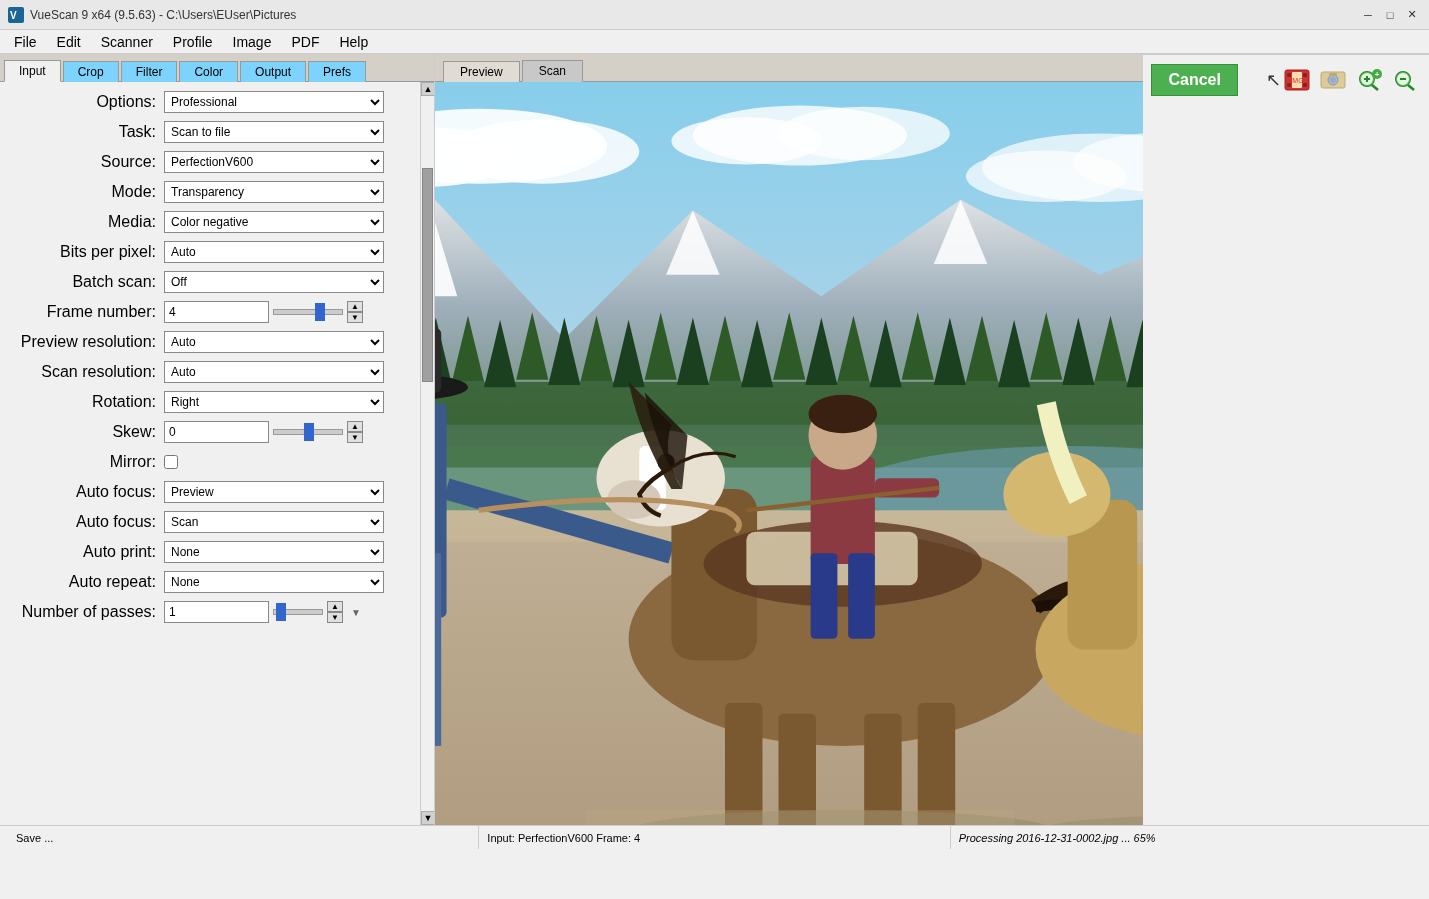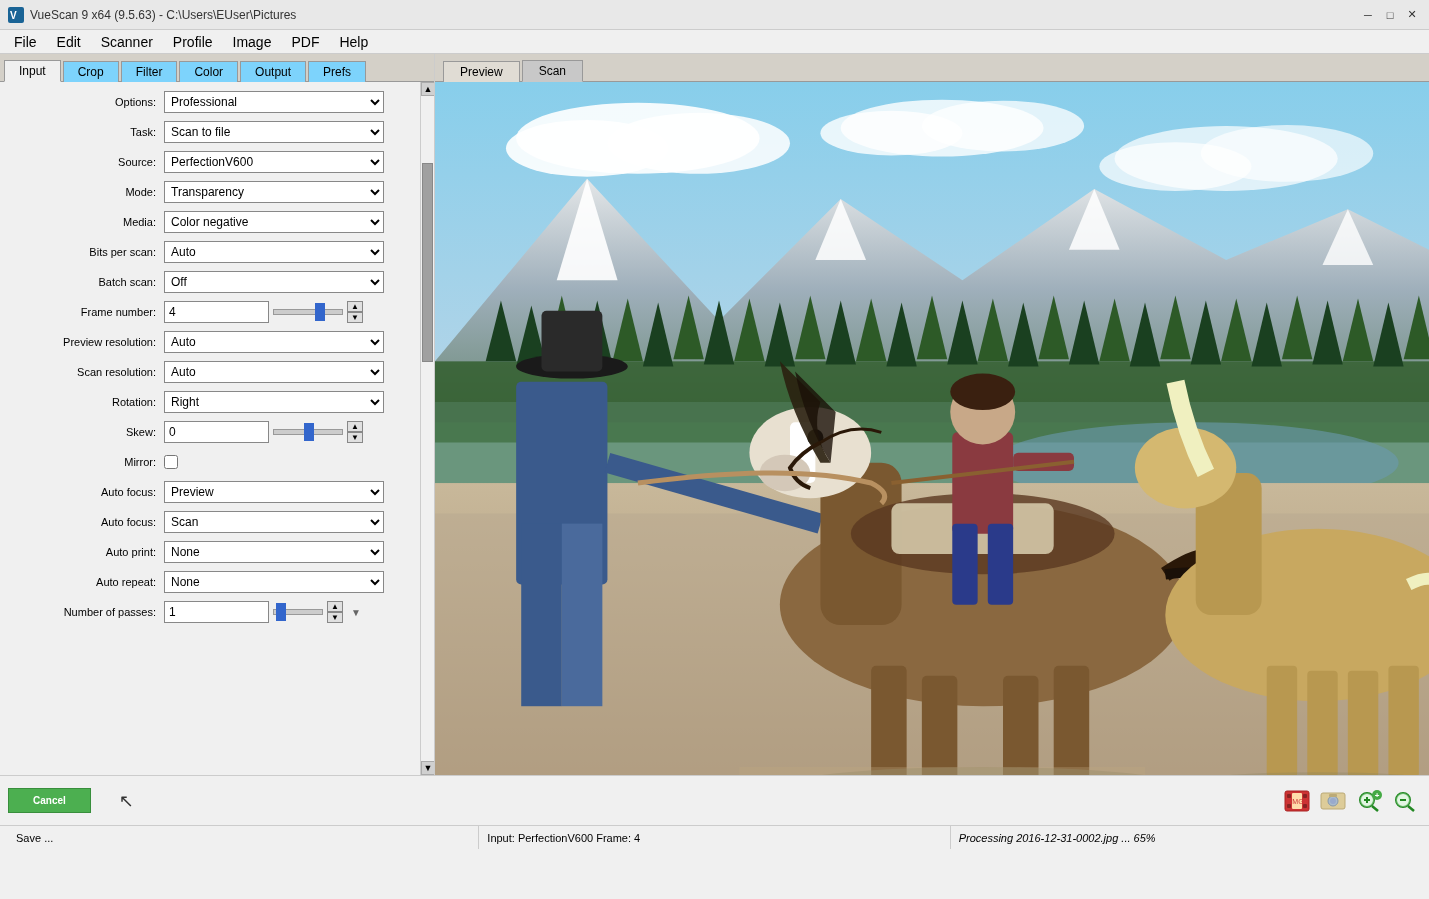--- a/index.html
+++ b/index.html
@@ -96,21 +96,21 @@
     .setting-row {
       display: flex;
       align-items: center;
       margin-bottom: 6px;
       min-height: 24px;
     }
     .setting-label {
       text-align: right;
       width: 160px;
       padding-right: 8px;
-      font-size: 11px;
+      font-size: 16px;
       flex-shrink: 0;
     }
     .setting-control {
       flex: 1;
       display: flex;
       align-items: center;
       gap: 4px;
     }
     select.setting-select {
       width: 220px;
@@ -196,22 +196,22 @@
       display: flex;
       align-items: center;
       padding: 0 8px;
       justify-content: space-between;
     }
     
     #cancel-btn {
       background: #4caf50;
       color: white;
       border: 1px solid #388e3c;
-      padding: 6px 24px;
-      font-size: 10px;
+      padding: 6px 16px;
+      font-size: 16px;
       cursor: pointer;
       font-weight: bold;
     }
 
     #preview-controls {
       display: flex;
       align-items: center;
       gap: 4px;
     }
     .preview-icon-btn {
@@ -297,21 +297,21 @@
 <div id="menu-bar">
   <div class="menu-item">File</div>
   <div class="menu-item">Edit</div>
   <div class="menu-item">Scanner</div>
   <div class="menu-item">Profile</div>
   <div class="menu-item">Image</div>
   <div class="menu-item">PDF</div>
   <div class="menu-item">Help</div>
 </div>
 
-<div id="main-layout" style="display:flex; height: calc(899px - 30px - 24px - 50px - 24px); flex-direction:column;">
+<div id="main-layout" style="display:flex; height: calc(899px - 30px - 24px - 50px - 24px); flex-direction:row;">
 
   <div style="display:flex; flex:1; overflow:hidden;">
 
     <div id="left-panel">
 
       <div id="sub-tabs">
         <div class="sub-tab active">Input</div>
         <div class="sub-tab">Crop</div>
         <div class="sub-tab">Filter</div>
         <div class="sub-tab">Color</div>
@@ -361,21 +361,21 @@
           <div class="setting-row">
             <div class="setting-label">Media:</div>
             <div class="setting-control">
               <select class="setting-select">
                 <option>Color negative</option>
               </select>
             </div>
           </div>
 
           <div class="setting-row">
-            <div class="setting-label">Bits per scan:</div>
+            <div class="setting-label">Bits per pixel:</div>
             <div class="setting-control">
               <select class="setting-select">
                 <option>Auto</option>
               </select>
             </div>
           </div>
 
           <div class="setting-row">
             <div class="setting-label">Batch scan:</div>
             <div class="setting-control">

